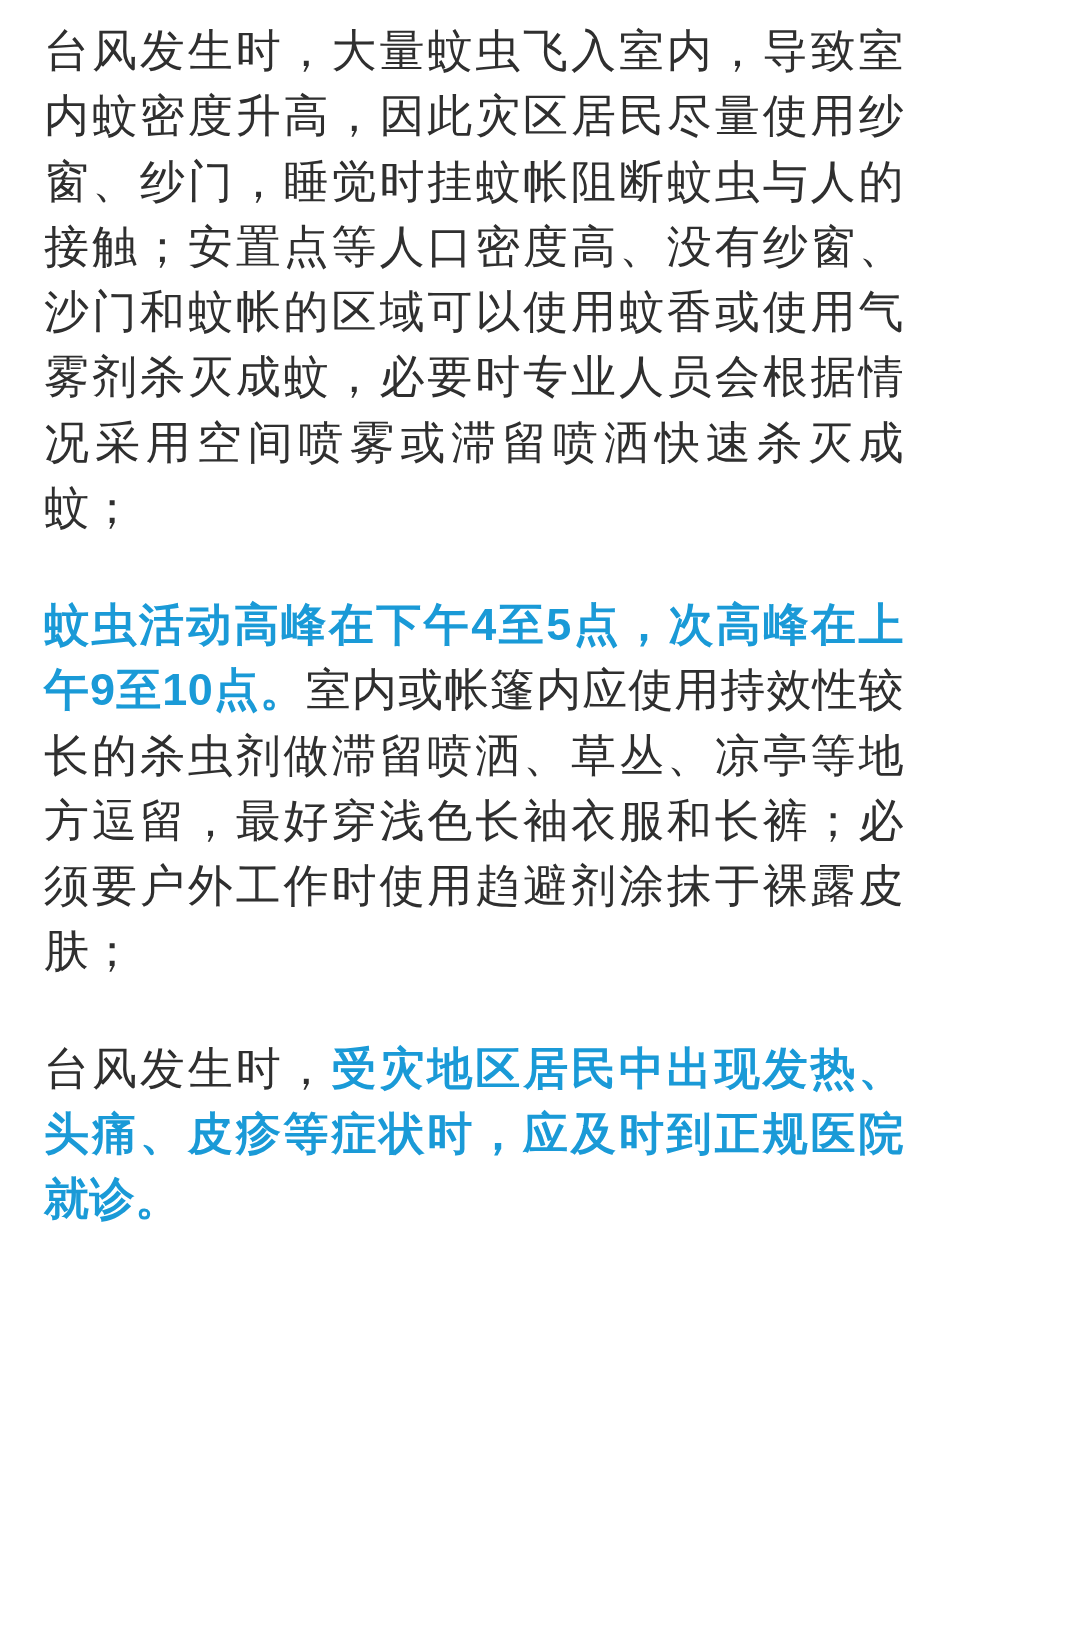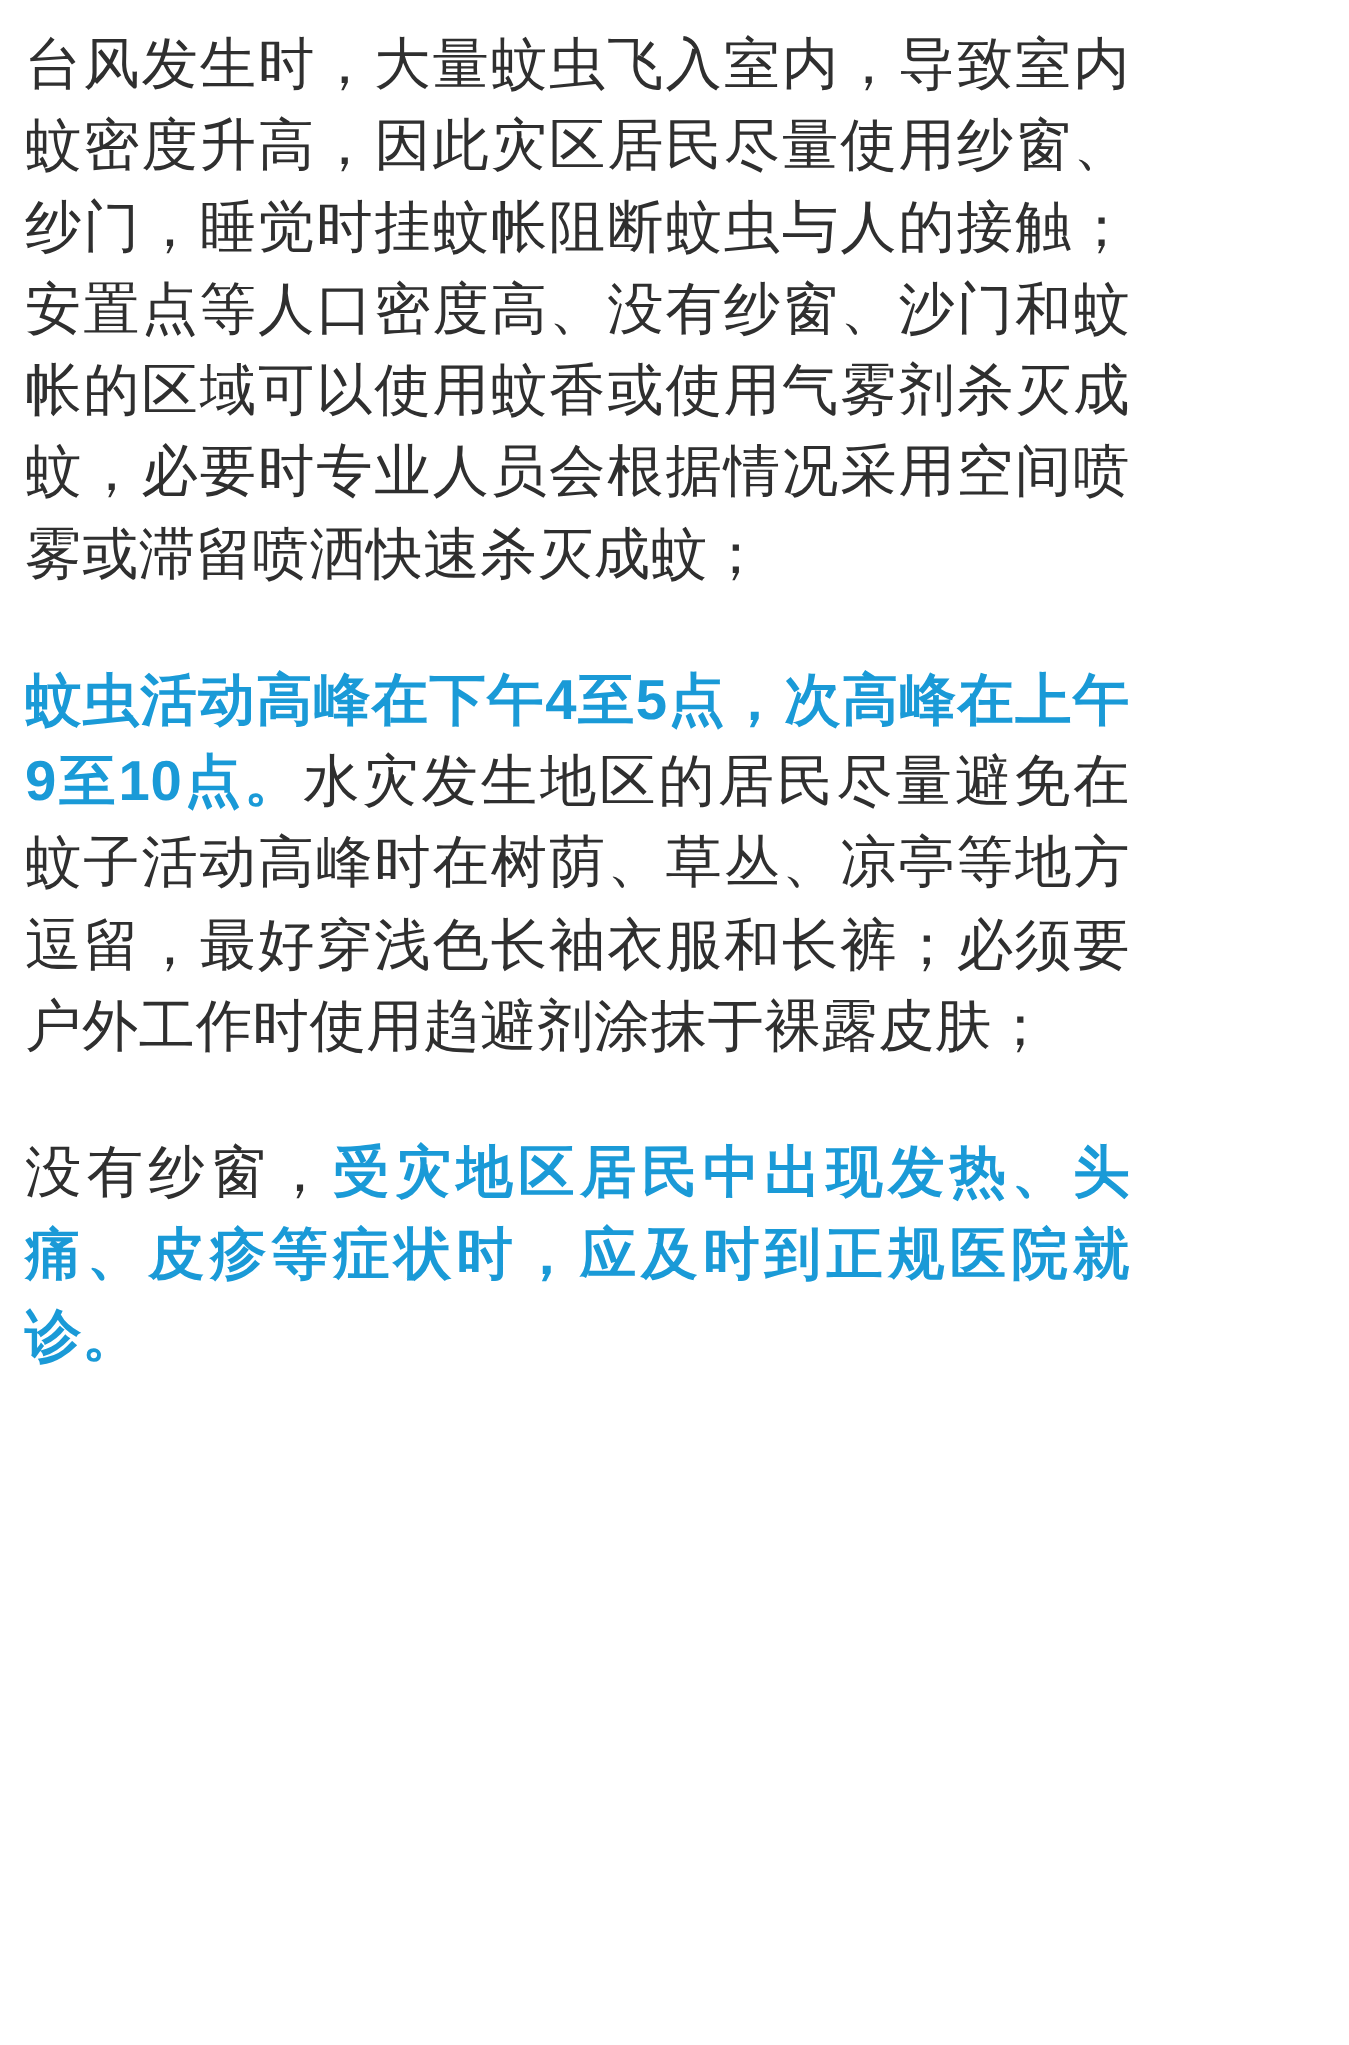--- a/index.html
+++ b/index.html
@@ -8,21 +8,21 @@
     background: #ffffff;
   }
   body {
     width: 1079px;
     min-height: 1636px;
     font-family: "Liberation Sans", "DejaVu Sans", sans-serif;
   }
   .article {
     box-sizing: border-box;
     width: 948px;
-    padding: 18px 44px 20px 20px;
+    padding: 18px 44px 20px 44px;
   }
   .para {
     font-size: 45px;
     line-height: 1.45;
     color: #2f2f2f;
     letter-spacing: 0.5px;
     margin: 0 0 52px 0;
     text-align: justify;
     text-justify: inter-ideograph;
     font-weight: 400;
@@ -42,21 +42,21 @@
 </head>
 <body>
 
 <div class="article">
 
   <p class="para">
     <span class="plain">台风发生时，大量蚊虫飞入室内，导致室内蚊密度升高，因此灾区居民尽量使用纱窗、纱门，睡觉时挂蚊帐阻断蚊虫与人的接触；安置点等人口密度高、没有纱窗、沙门和蚊帐的区域可以使用蚊香或使用气雾剂杀灭成蚊，必要时专业人员会根据情况采用空间喷雾或滞留喷洒快速杀灭成蚊；</span>
   </p>
 
   <p class="para">
-    <span class="hl">蚊虫活动高峰在下午4至5点，次高峰在上午9至10点。</span><span class="plain">水灾发生地区的居民尽量避免在蚊子活动高峰时在树荫、草丛、凉亭等地方逗留，最好穿浅色长袖衣服和长裤；必须要户外工作时使用趋避剂涂抹于裸露皮肤；</span>
+    <span class="hl">蚊虫活动高峰在下午4至5点，次高峰在上午9至10点。</span><span class="plain">室内或帐篷内应使用持效性较长的杀虫剂做滞留喷洒、草丛、凉亭等地方逗留，最好穿浅色长袖衣服和长裤；必须要户外工作时使用趋避剂涂抹于裸露皮肤；</span>
   </p>
 
 
   <p class="para">
-    <span class="plain">没有纱窗，</span><span class="hl">受灾地区居民中出现发热、头痛、皮疹等症状时，应及时到正规医院就诊。</span>
+    <span class="plain">台风发生时，</span><span class="hl">受灾地区居民中出现发热、头痛、皮疹等症状时，应及时到正规医院就诊。</span>
   </p>
 
 </div>
 
 </body></html>

